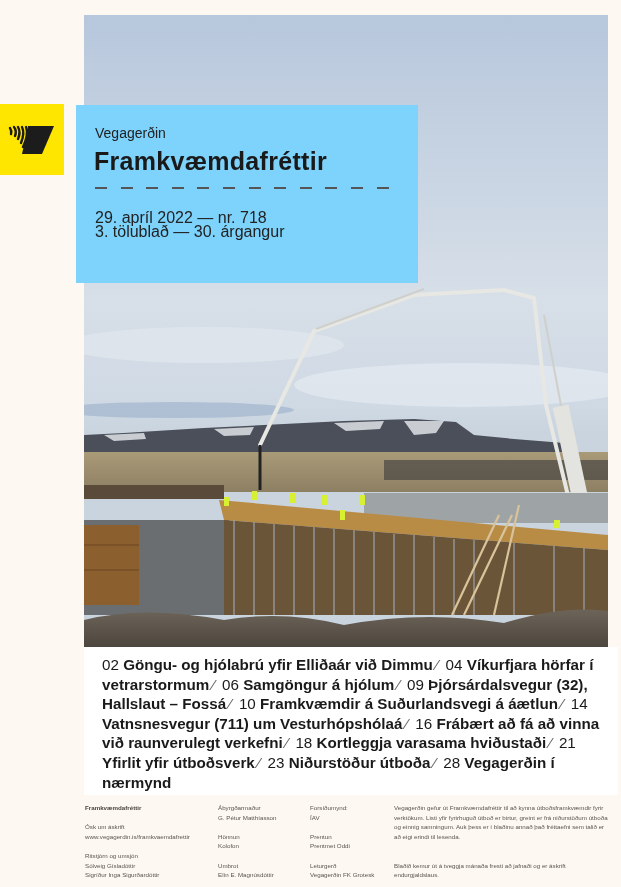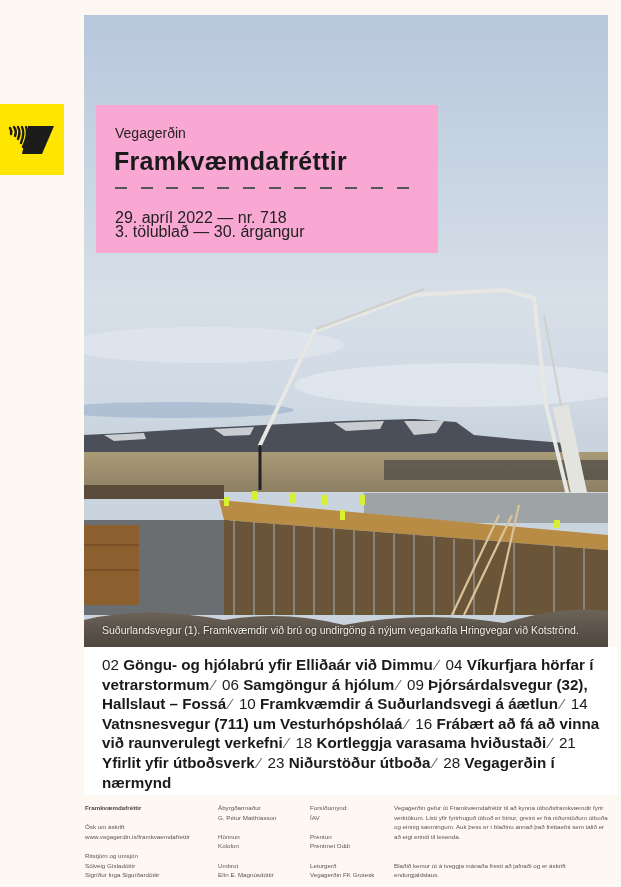--- a/index.html
+++ b/index.html
@@ -26,23 +26,23 @@
     }
     .photo svg.scene { position: absolute; left: 0; top: 0; }
     .caption {
       position: absolute; left: 18px; top: 609px;
       font-size: 10.5px; color: #f4f1ea;
       text-shadow: 0 0 2px rgba(0,0,0,0.7);
       white-space: nowrap;
     }
 
     .title-card {
-      position: absolute; left: 96px; top: 105px;
-      width: 342px; height: 148px;
-      background: #f9a8d4;
+      position: absolute; left: 76px; top: 105px;
+      width: 342px; height: 178px;
+      background: #7dd3fc;
     }
     .publisher {
       position: absolute; left: 19px; top: 20px;
       font-size: 14px; color: #222;
     }
     .title {
       position: absolute; left: 18px; top: 42px;
       font-size: 25px; font-weight: bold; letter-spacing: 0.3px; color: #1a1a1a;
     }
     .dashes {
@@ -171,21 +171,20 @@
         <rect x="168" y="476" width="5" height="9"></rect>
       <rect x="206" y="478" width="5" height="10"></rect>
         <rect x="238" y="480" width="6" height="10"></rect>
       <rect x="256" y="495" width="5" height="10"></rect>
         <rect x="276" y="480" width="5" height="10"></rect>
       <rect x="470" y="505" width="6" height="8"></rect>
     </g>
 
     <path d="M0,605 Q60,590 140,605 Q200,595 260,610 Q340,595 420,608 Q480,590 524,596 L524,632 L0,632 Z" fill="url(#gravel)"></path>
   </svg>
-  <div class="caption">Suðurlandsvegur (1). Framkvæmdir við brú og undirgöng á nýjum vegarkafla Hringvegar við Kotströnd.</div>
 </div>
 
 <div class="title-card">
   <div class="publisher">Vegagerðin</div>
   <div class="title">Framkvæmdafréttir</div>
   <div class="dashes"></div>
   <div class="issue-line l1">29. apríl 2022 — nr. 718</div>
   <div class="issue-line l2">3. tölublað — 30. árgangur</div>
 </div>
 

